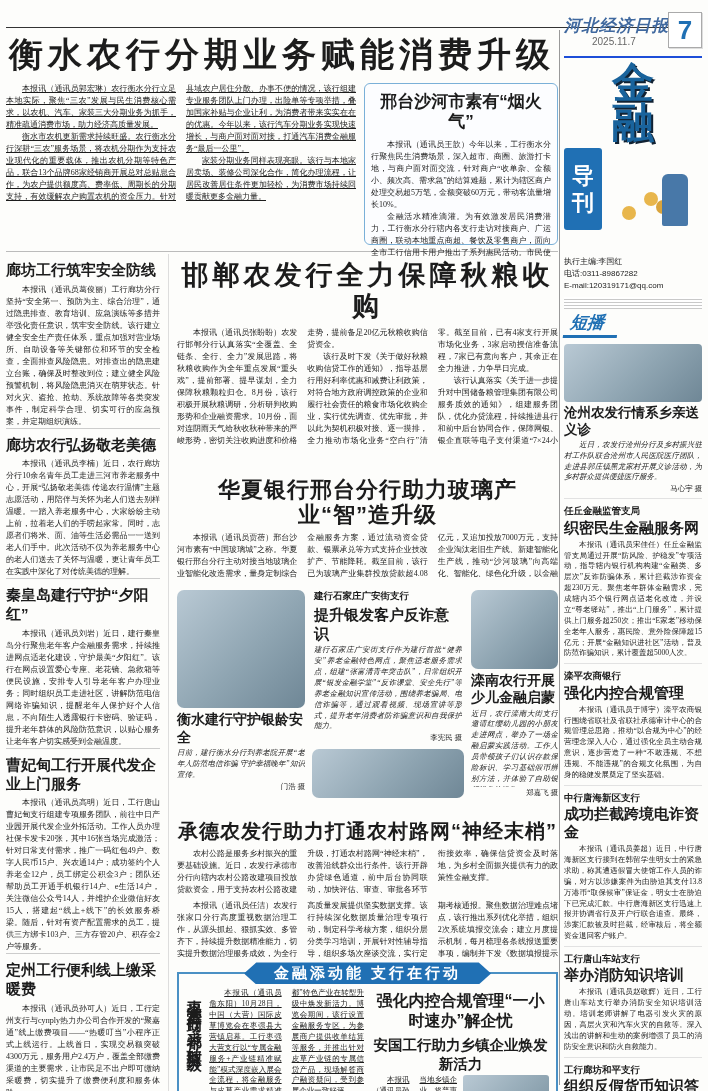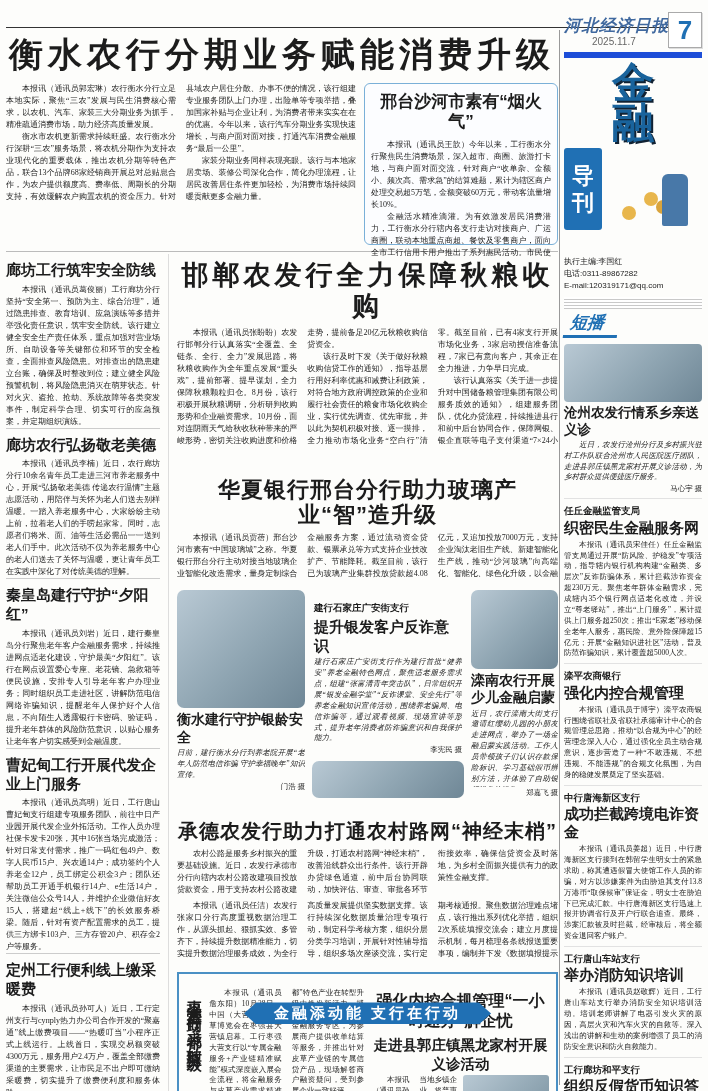--- a/index.html
+++ b/index.html
@@ -18,58 +18,58 @@
   .h-box { font:bold 17px/1.2 "Liberation Sans",sans-serif; text-align:center; margin:4px 0 6px; }
   .h-rail { font:bold 15px/1.25 "Liberation Sans",sans-serif; margin:7px 0 4px; }
   .h-cap { font:bold 14px/1.25 "Liberation Sans",sans-serif; margin:3px 0 2px; }
   .kicker { font:bold 9.5px/1.3 "Liberation Sans",sans-serif; margin-top:6px; }
   
   .bt { font-size:8px; line-height:1.5; text-align:justify; overflow:hidden; }
   .bt p { text-indent:2em; margin:0; }
   .bt-sm { font-size:7.5px; line-height:1.45; text-align:justify; overflow:hidden; }
   .bt-sm p { text-indent:2em; margin:0; }
   .italicized { font-style:italic; }
-  .cols-2 { column-count:2; column-gap:10px; }
+  .cols-2 { column-count:2; column-gap:10px;text-decoration:underline; }
   .cols-3 { column-count:3; column-gap:10px; }
   .byline { text-align:right; font-size:7.5px; margin-top:1px; }
   
   .row1 { display:flex; gap:8px; border-bottom:1px solid #bbb; padding-bottom:6px; }
   .lead-body { width:350px; height:162px; }
   .hot-box { width:194px; height:162px; border:1px solid #7ab0d8; border-radius:6px; padding:4px 6px; background:#fcfdff; }
   .hot-box .bt { height:118px; }
   
   .mid { display:flex; gap:8px; margin-top:2px; }
   .left-rail { width:154px; }
   .left-rail section { border-top:1px solid #ccc; }
   .left-rail section:first-child { border-top:none; }
   .right-zone { width:390px; border-left:1px solid #ddd; padding-left:8px; }
   .rz-body { height:128px; }
   .rz-short { height:52px; }
   
   .photo-band { display:flex; gap:7px; margin:6px 0 2px; height:208px; }
   .ph { background:linear-gradient(135deg,#b9c9d4 0%,#8fa5b2 55%,#6f8796 100%); border-radius:7px; }
   .pb-colA { width:128px; }
-  .pb-colB { width:152px; display:flex; flex-direction:column; gap:6px;margin-top:12px; }
+  .pb-colB { width:152px; display:flex; flex-direction:column; gap:6px; }
   .pb-colC { flex:1; display:flex; flex-direction:column; }
   .jh-box { padding:0 2px; }
   
   .bottom-box { position:relative; border:2px solid #4a90c4; margin-top:12px; padding:14px 7px 5px;
                 display:flex; gap:8px; height:172px; }
   .ribbon { position:absolute; top:-12px; left:50%; transform:translateX(-50%);
             background:#2070b4; color:#fff; font:bold 15px/22px "Liberation Sans",sans-serif;
             letter-spacing:3px; padding:0 30px; white-space:nowrap;
-            clip-path:polygon(5% 0,95% 0,100% 50%,95% 100%,5% 100%,0 50%);margin-top:40px; }
+            clip-path:polygon(5% 0,95% 0,100% 50%,95% 100%,5% 100%,0 50%); }
   .zq { display:flex; gap:6px; width:178px; }
   .zq-head { writing-mode:vertical-rl; font:bold 15px/1.15 "Liberation Sans",sans-serif; letter-spacing:3px; }
   .zq-body { flex:1; height:150px; }
   .bb-right { flex:1; display:flex; flex-direction:column; }
   .anguo-row { display:flex; gap:6px; flex:1; }
   .anguo-photo { width:86px; height:72px; align-self:flex-end; border-radius:3px; }
   
-  .masthead { position:relative; height:50px; border-bottom:6px solid #1d4ed8; }
+  .masthead { position:relative; height:50px; border-bottom:2px solid #1d4ed8; }
   .paper-name { font:bold italic 16.5px/1.2 "Liberation Serif",serif; color:#40699f; letter-spacing:1px; padding-top:8px; }
   .pub-date { font:10px "Liberation Sans",sans-serif; color:#666; margin-left:28px; }
   .page-no { position:absolute; right:0; top:4px; width:34px; height:36px; border:1px solid #aaa;
              color:#2070b4; font:bold 26px/34px "Liberation Sans",sans-serif; text-align:center;
              background:#fff; box-shadow:1px 1px 0 #ddd; }
   .jinrong { text-align:center; font:bold 42px/0.95 "Liberation Serif",serif; color:#19639c;
              text-shadow:2px 2px 0 #123; margin-top:6px; }
   .dk-row { display:flex; margin-top:4px; }
   .dk-box { width:38px; height:82px; background:#2070b4; border-radius:3px; color:#fff;
             font:bold 22px/1.25 "Liberation Sans",sans-serif; text-align:center; padding-top:14px; }
@@ -202,21 +202,21 @@
           <div class="ribbon">金融添动能 支行在行动</div>
           <div class="zq">
             <div class="zq-head">枣强大营工行助“裘都”转型升级</div>
             <div class="zq-body bt-sm cols-2">
                 <p>本报讯（通讯员詹东阳）10月28日，中国（大营）国际皮草博览会在枣强县大营镇启幕。工行枣强大营支行以“专属金融服务+产业链精准赋能”模式深度嵌入展会全流程，将金融服务与皮草产业需求精准对接，助力千年“裘都”特色产业在转型升级中焕发新活力。博览会期间，该行设置金融服务专区，为参展商户提供收单结算等服务，并推出针对皮草产业链的专属信贷产品，现场解答商户融资疑问，受到参展企业一致好评。</p>
               </div>
           </div>
           <div class="bb-right">
             <div class="h-cap" style="font-size:16px;text-align:center">强化内控合规管理“一小时速办”解企忧</div>
             <div class="bt-sm cols-2" style="height:60px"></div>
-            <div class="h-cap" style="font-size:14.5px;text-align:center">走进县郭庄镇黑龙家村开展义诊活动</div>
+            <div class="h-cap" style="font-size:14.5px;text-align:center">安国工行助力乡镇企业焕发新活力</div>
             <div class="anguo-row">
               <div class="bt-sm cols-2" style="flex:1;height:64px">
                   <p>本报讯（通讯员孙可人）近日，工行安国支行深入当地乡镇企业，将普惠金融服务送上门。部分乡镇企业因地理位置偏远，对银行相关业务不了解，该行主动联系辖区经营重点企业，深入企业生产车间，实地调研企业的生产经营状况，量身设计融资方案，通过优化流程提高效率、落实利率优惠等措施，有效降低了企业的生产成本，满足了企业的融资需求。当日，该行成功为3家企业开立对公账户。</p>
                 </div>
               <div class="ph anguo-photo"></div>
             </div>
           </div>
         </div>
 
       </div>

